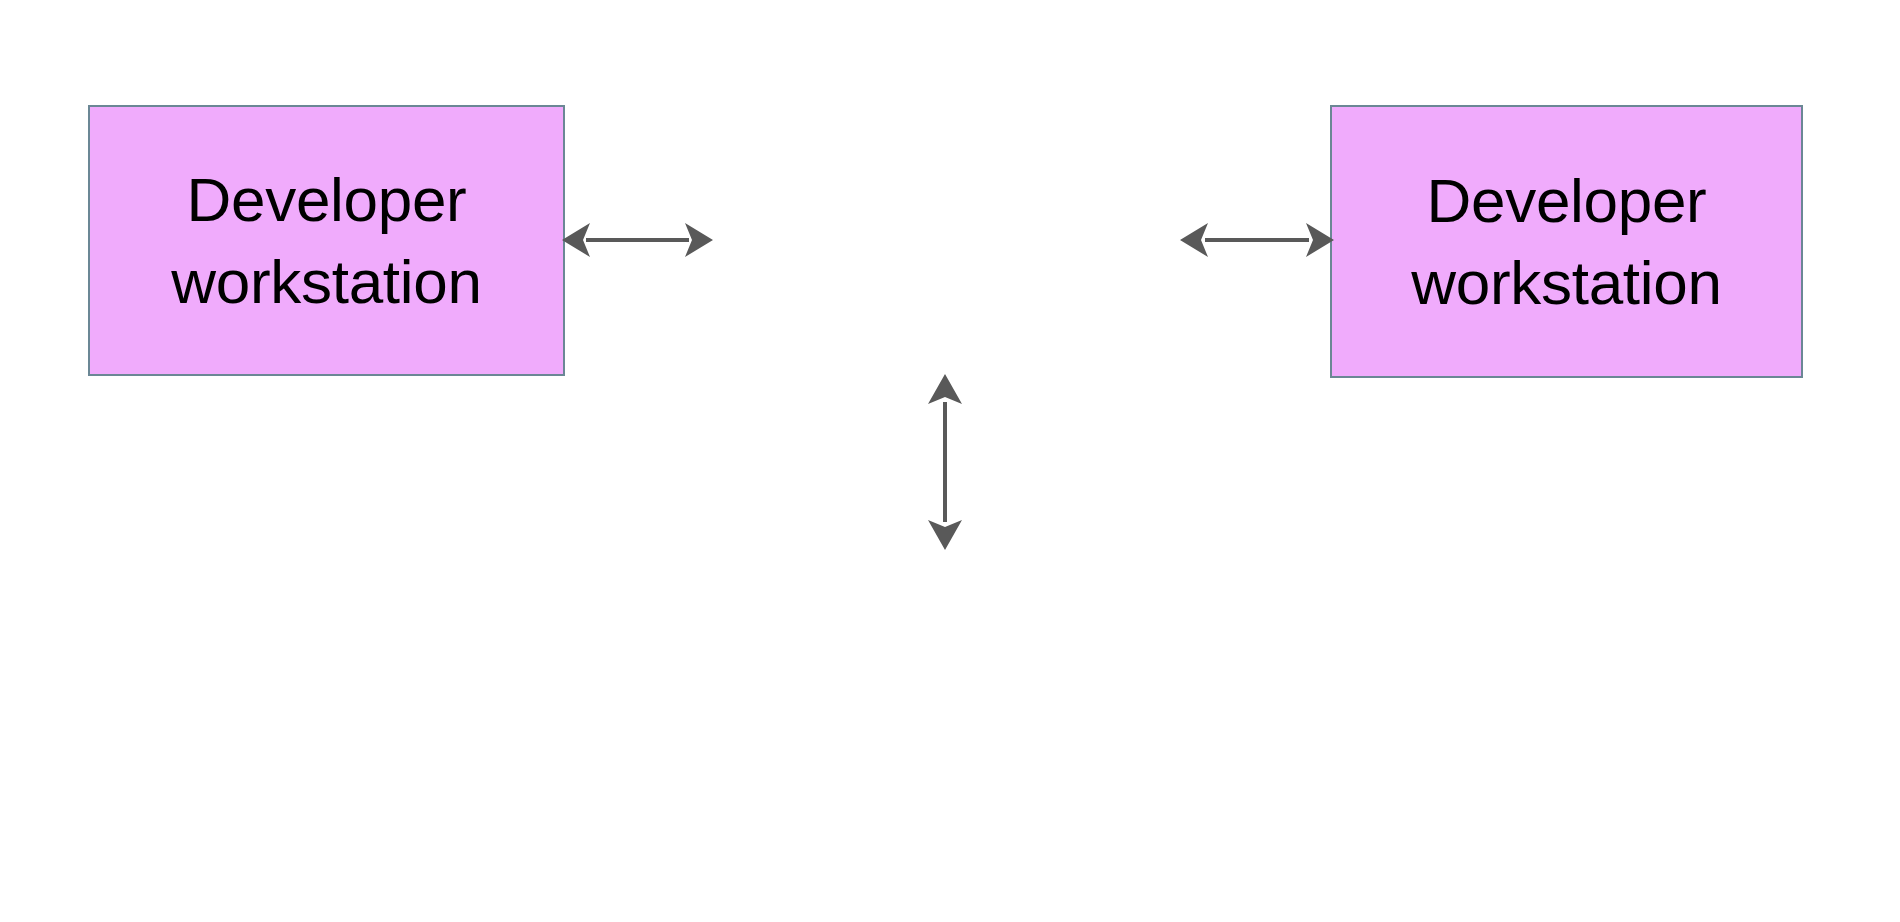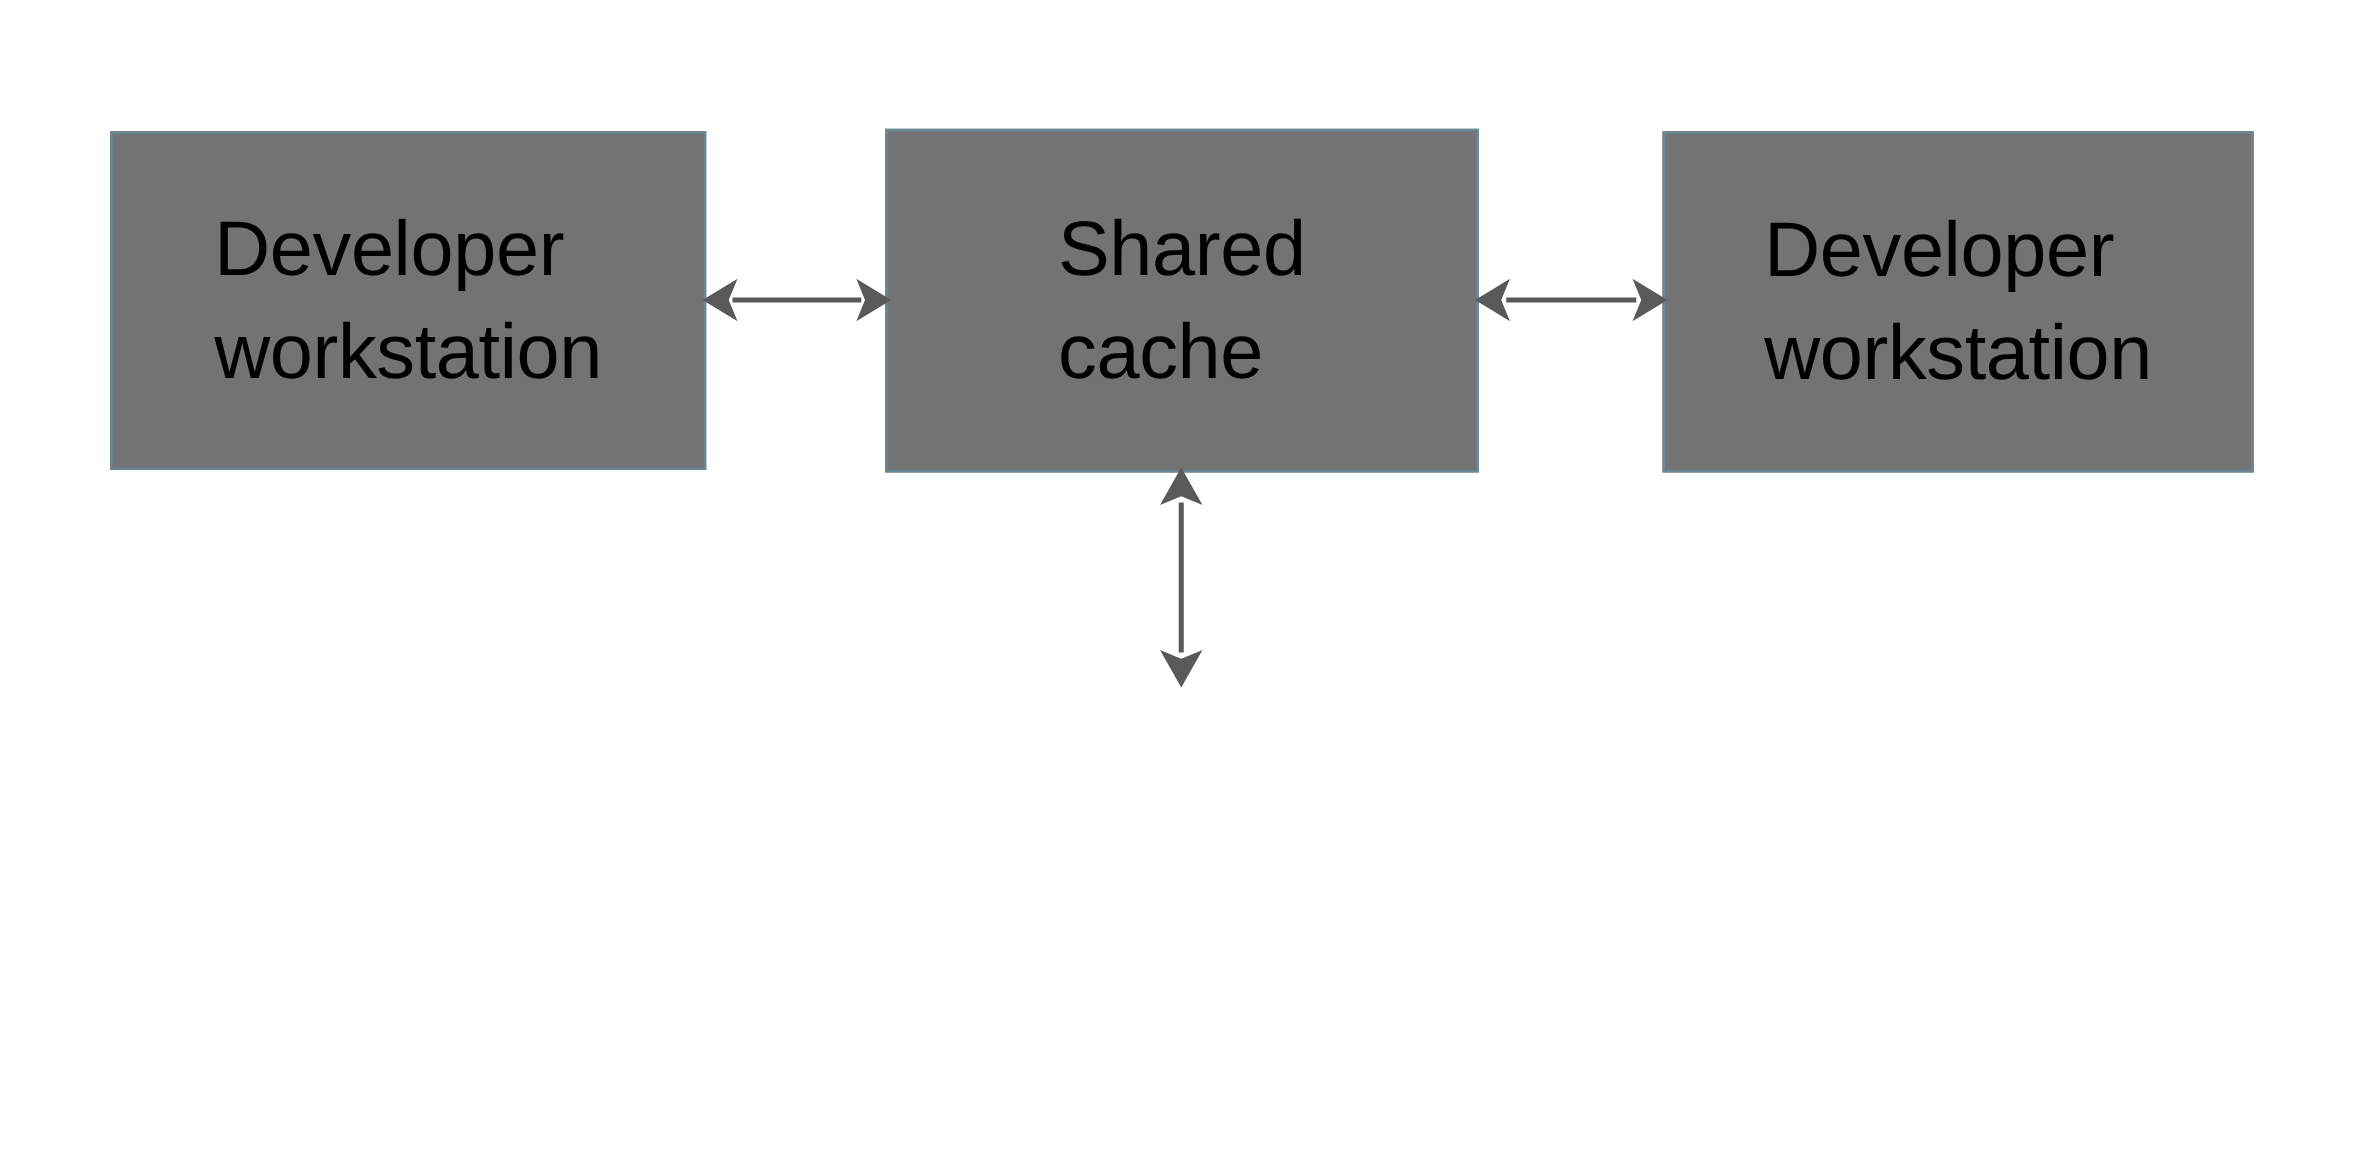--- a/index.html
+++ b/index.html
@@ -14,25 +14,26 @@
   #canvas {
     position: relative;
     width: 1900px;
     height: 922px;
     background: #ffffff;
     overflow: hidden;
   }
   .node {
     position: absolute;
     box-sizing: border-box;
-    background: #737373;
+    background: #f0abfc;
     border: 2px solid #6b8795;
     display: flex;
     align-items: center;
     justify-content: center;
+    text-align: center;
   }
   .node-label {
     color: #000000;
     font-size: 62px;
     line-height: 1.32;
     font-weight: 400;
     letter-spacing: -0.3px;
     white-space: pre-line;
     padding: 0 2px;
   }
@@ -52,24 +53,20 @@
 </head>
 <body>
 
 <div id="canvas">
 
   <div class="node" id="node-dev-left">
     <span class="node-label">Developer
 workstation</span>
   </div>
 
-  <div class="node" id="node-cache">
-    <span class="node-label">Shared
-cache</span>
-  </div>
 
   <div class="node" id="node-dev-right">
     <span class="node-label">Developer
 workstation</span>
   </div>
 
 
   <svg class="connector" id="conn-left" viewBox="0 0 155 60">
     <g fill="#595959" stroke="none">
       <rect x="26" y="28" width="103" height="4"></rect>

